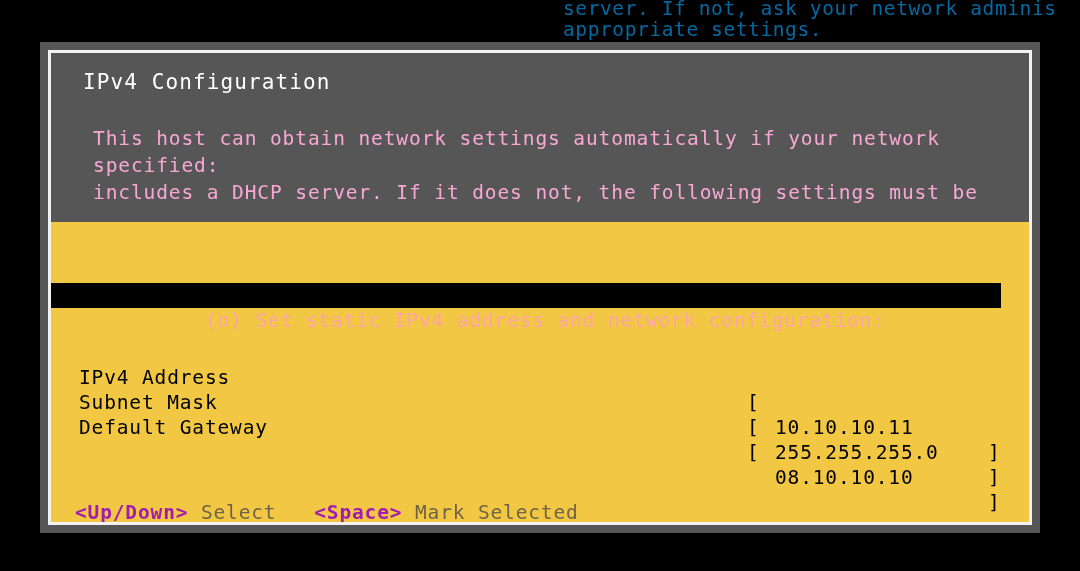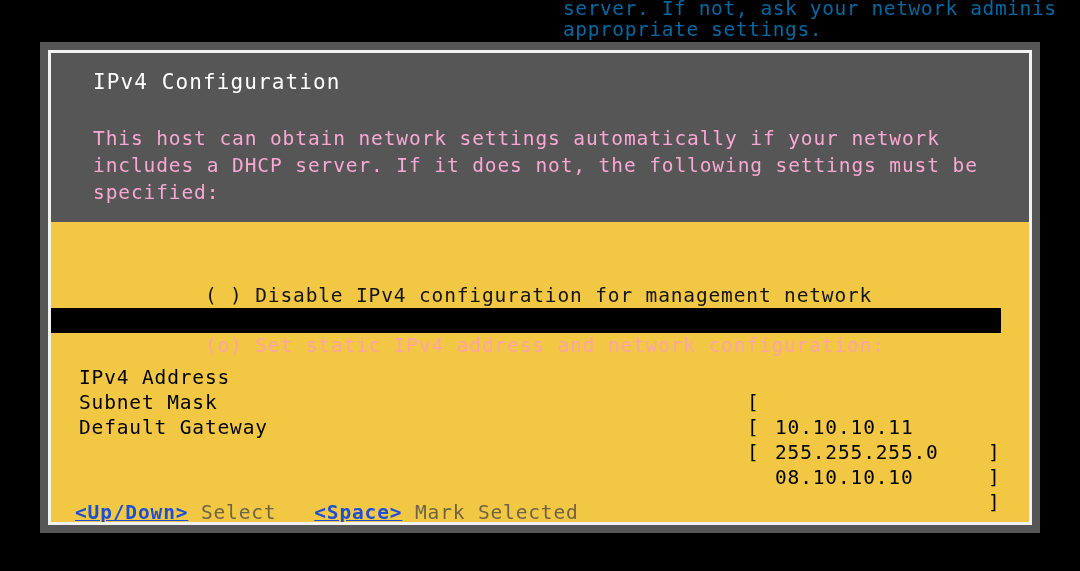--- a/index.html
+++ b/index.html
@@ -64,21 +64,21 @@
     position: absolute;
     left: 0;
     top: 0;
     right: 0;
     height: 169px;
     background: #565656;
     box-sizing: border-box;
   }
   .dialog-title {
     position: absolute;
-    left: 42px;
+    left: 32px;
     top: 17px;
     color: #ffffff;
     font-size: 21px;
     letter-spacing: 1.1px;
     white-space: pre;
   }
   .dialog-desc {
     position: absolute;
     left: 42px;
     top: 72px;
@@ -175,24 +175,23 @@
     letter-spacing: 0.85px;
     white-space: pre;
   }
   .footer-left {
     position: absolute;
     left: 24px;
     white-space: pre;
   }
   .hint { white-space: pre; }
   .hint-key {
-    color: #1d4ed8;
+    color: #a21caf;
     font-weight: bold;
     white-space: pre;
-    text-decoration: underline;
   }
   .hint-action {
     color: #6e6347;
     white-space: pre;
   }
   .hint-gap { white-space: pre; }
 </style>
 </head>
 <body>
 
@@ -201,31 +200,28 @@
   <div class="bg-line bg-line-2">appropriate settings.</div>
 </div>
 
 <div class="dialog">
   <div class="dialog-inner-border">
 
     <div class="dialog-header">
       <div class="dialog-title">IPv4 Configuration</div>
       <div class="dialog-desc">
         <div>This host can obtain network settings automatically if your network</div>
+        <div>specified:</div>
         <div>includes a DHCP server. If it does not, the following settings must be</div>
-        <div>specified:</div>
       </div>
     </div>
 
     <div class="dialog-body">
 
       <div class="options">
-        <div class="option-row">
-          <span class="option-marker">( )</span><span class="option-label"> Disable IPv4 configuration for management network</span>
-        </div>
         <div class="option-row">
           <span class="option-marker">( )</span><span class="option-label"> Use dynamic IPv4 address and network configuration</span>
         </div>
         <div class="option-row selected">
           <span class="option-marker">(o)</span><span class="option-label"> Set static IPv4 address and network configuration:</span>
         </div>
       </div>
 
       <div class="fields">
         <div class="field-row">

